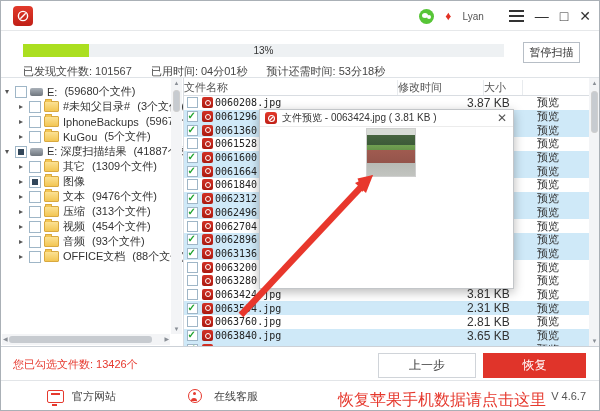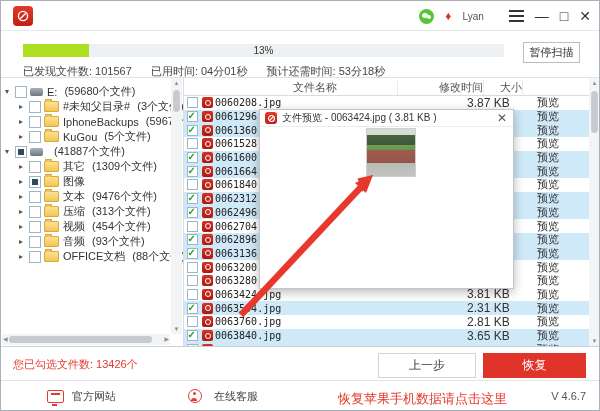--- a/index.html
+++ b/index.html
@@ -46,21 +46,21 @@
   .vscroll{position:absolute;top:0;width:11px;background:#f3f4f6;}
   .vscroll .thumb{position:absolute;left:2px;width:7px;background:#c7cbd0;border-radius:3px;}
   .sb-arrow{position:absolute;left:0;width:11px;text-align:center;font-size:6px;color:#8a8f96;line-height:10px;}
   .tree-vscroll{left:170px;height:256px;}
   .hscroll{position:absolute;left:1px;bottom:1px;width:168px;height:11px;background:#f3f4f6;}
   .hscroll .hthumb{position:absolute;left:7px;top:2px;width:143px;height:7px;background:#c7cbd0;border-radius:3px;}
   .h-arrow{position:absolute;top:0;font-size:6px;color:#8a8f96;line-height:11px;}
   
   .table-panel{position:absolute;left:183px;top:0;right:0;height:100%;overflow:hidden;}
   .thead{position:absolute;left:0;top:2px;width:405px;height:16px;display:flex;border-bottom:1px solid #d9dde2;box-sizing:border-box;}
-  .th{font-size:11px;color:#555;text-align:right;line-height:15px;border-right:1px solid #e8ebee;box-sizing:border-box;}
+  .th{font-size:11px;color:#555;text-align:left;line-height:15px;border-right:1px solid #e8ebee;box-sizing:border-box;}
   .th-name{width:214px;padding-right:60px;}
   .th-mtime{width:86px;}
   .th-size{width:39px;}
   .th-prev{width:66px;border-right:none;}
   .file-rows{position:absolute;left:0;top:18px;width:405px;height:250px;overflow:hidden;}
   .frow{display:flex;align-items:center;height:13.7px;background:#fff;}
   .frow.sel{background:#cfe9f8;}
   .cell-check{width:16px;flex:none;display:flex;justify-content:center;}
   .cell-check .cb{width:9px;height:9px;}
   .cell-check .cb.on::after{font-size:10px;top:-2px;}
@@ -81,21 +81,21 @@
   
   .footer{position:absolute;left:0;top:379px;width:100%;height:31px;border-top:1px solid #e2e5e8;box-sizing:border-box;background:#fff;}
   .f-item{position:absolute;top:0;height:30px;display:flex;align-items:center;gap:8px;}
   .monitor-icon{width:15px;height:11px;border:1.5px solid #e6392e;border-radius:2px;position:relative;}
   .monitor-icon::before{content:"";position:absolute;left:3px;top:2px;right:3px;height:2px;background:#e6392e;}
   .monitor-icon::after{content:"";position:absolute;left:4px;bottom:-4px;width:5px;height:2px;background:#e6392e;}
   .person-icon{width:12px;height:12px;border:1.5px solid #e6392e;border-radius:50%;position:relative;}
   .person-icon::after{content:"";position:absolute;left:3.5px;top:2px;width:3px;height:3px;border-radius:50%;background:#e6392e;}
   .person-icon::before{content:"";position:absolute;left:2px;bottom:1px;width:6px;height:3px;border-radius:3px 3px 0 0;background:#e6392e;}
   .f-label{font-size:11px;color:#444;}
-  .f-link{position:absolute;left:337px;top:9px;font-size:13px;color:#e6392e;}
+  .f-link{position:absolute;left:337px;top:9px;font-size:16px;color:#e6392e;}
   .version{position:absolute;right:13px;top:9px;font-size:11px;color:#555;}
   
   .popup{position:absolute;left:258px;top:108px;width:255px;height:180px;background:#fff;border:1px solid #c3c6c9;box-sizing:border-box;box-shadow:0 3px 10px rgba(0,0,0,.28);}
   .popup-titlebar{position:absolute;left:0;top:0;width:100%;height:17px;border-bottom:1px solid #ececec;box-sizing:border-box;display:flex;align-items:center;}
   .popup-logo{width:12px;height:12px;border-radius:3px;background:linear-gradient(#e23a2b,#c01f16);margin:0 5px 0 5px;flex:none;display:flex;align-items:center;justify-content:center;}
   .popup-title{font-size:10px;color:#333;white-space:nowrap;}
   .popup-close{position:absolute;right:6px;top:1px;font-size:12px;color:#555;}
   .thumb{position:absolute;left:106px;top:18px;width:50px;height:49px;background:linear-gradient(180deg,#d8dcd6 0%,#d8dcd6 12%,#47653f 12%,#3c5a38 34%,#71a052 34%,#67954a 44%,#a05b50 44%,#94544b 72%,#b7bab5 72%,#c2c4c0 100%);border:1px solid #cfcfcf;box-sizing:border-box;}
   
   .arrow-overlay{position:absolute;left:0;top:0;width:600px;height:411px;pointer-events:none;}
@@ -169,20 +169,21 @@
     <span class="expander">▸</span>
     <span class="cb"></span>
     <span class="ticon folder"></span>
     <span class="tlabel">KuGou</span>
     <span class="tcount">(5个文件)</span>
   </div>
           <div class="tree-item lv0">
     <span class="expander">▾</span>
     <span class="cb partial"></span>
     <span class="ticon drive"></span>
+    <span class="tlabel">E: 深度扫描结果</span>
     <span class="tcount">(41887个文件)</span>
   </div>
           <div class="tree-item lv1">
     <span class="expander">▸</span>
     <span class="cb"></span>
     <span class="ticon folder"></span>
     <span class="tlabel">其它</span>
     <span class="tcount">(1309个文件)</span>
   </div>
           <div class="tree-item lv1">

